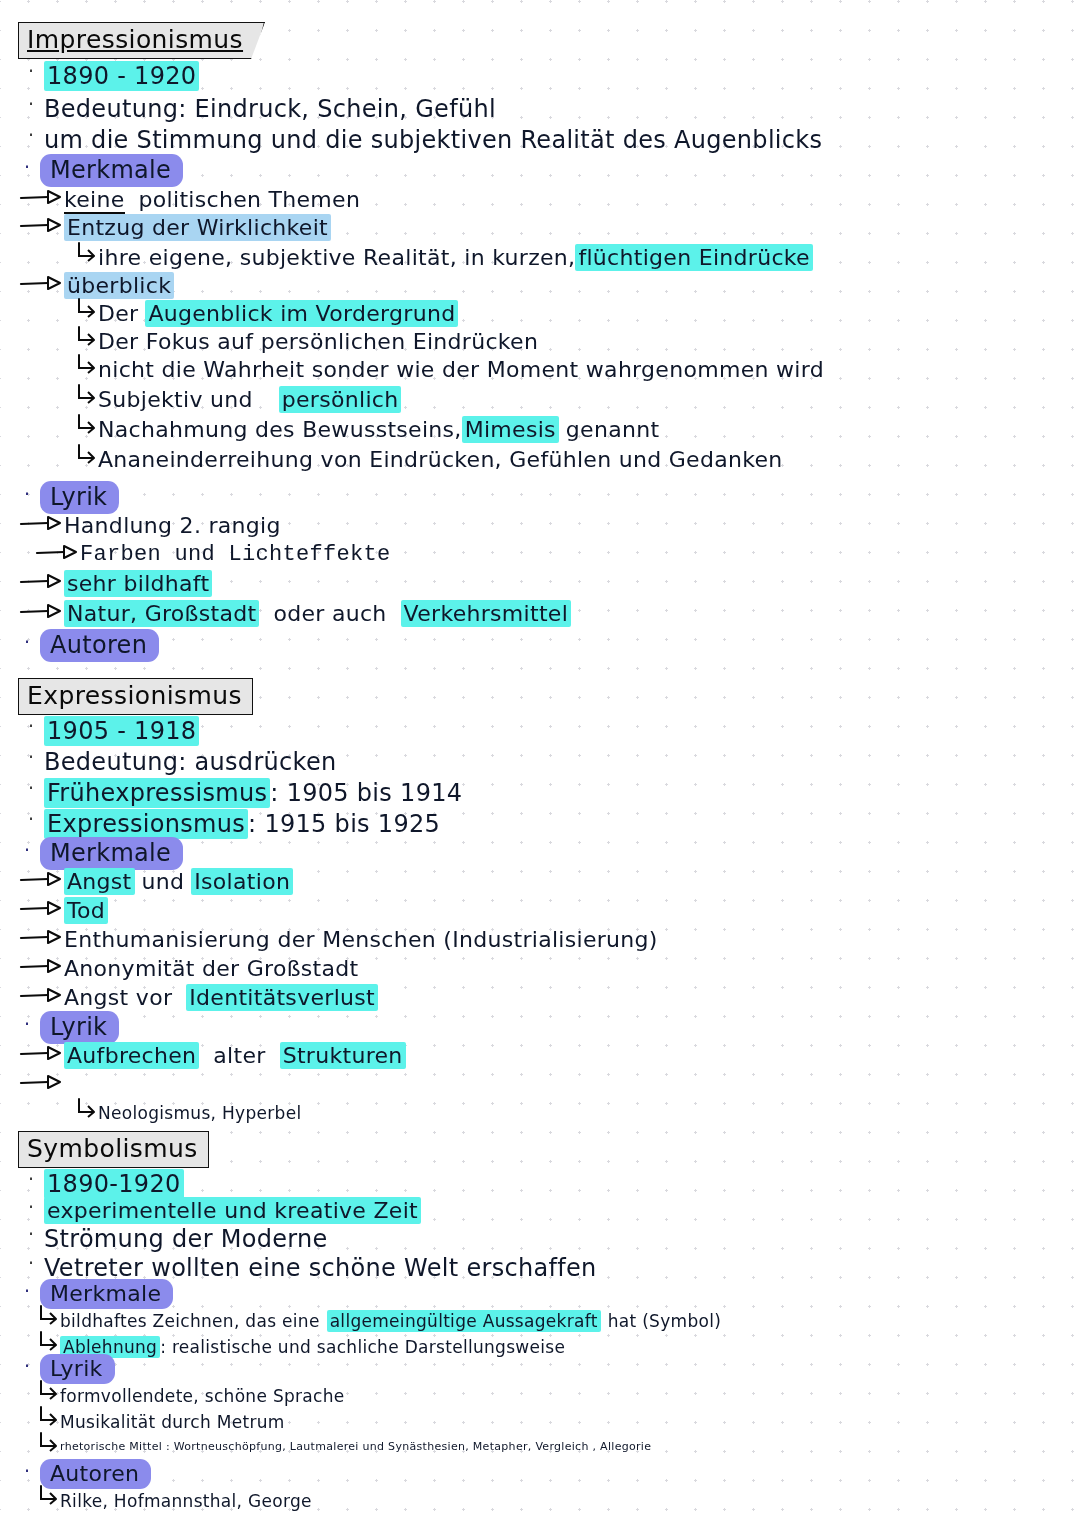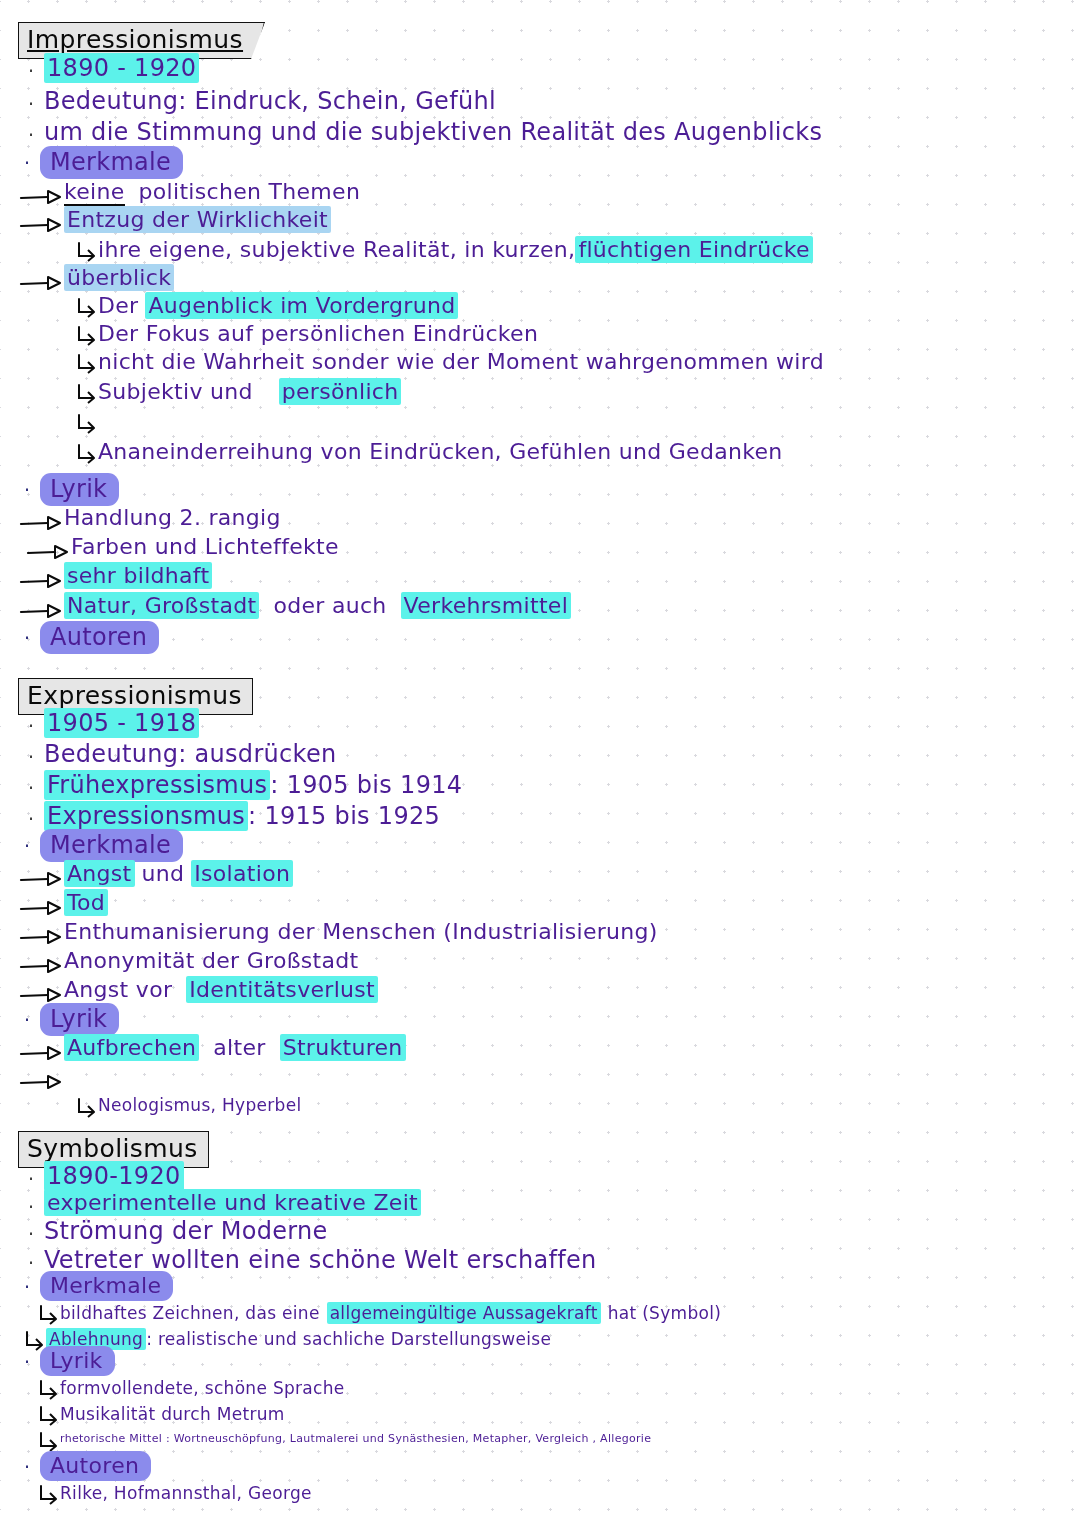--- a/index.html
+++ b/index.html
@@ -68,22 +68,23 @@
   .hook-marker{
     width:26px; flex:0 0 26px;
     position:relative; height:22px; margin-top:6px;
   }
   .hook-marker svg{position:absolute; left:2px; top:-4px;}
 
   
   .txt{
     font-size:22px;
     letter-spacing:.3px;
-    color:#4c1d95;
+    color:#0f172a;
     padding:1px 0 3px 0;
+    margin-top:8px;
   }
   .txt.big{font-size:24px;}
   .txt.sm{font-size:17px;}
   .txt.xs{font-size:11px;}
 
   .hl-cyan{
     background:#5cf2ea;
     border-radius:2px;
     padding:1px 3px;
     box-decoration-break:clone;
@@ -245,20 +246,21 @@
   </div>
 
   <div style="position:absolute; left:72px; top:410px;">
     <div class="line">
       <span class="hook-marker">
         <svg width="24" height="26" viewBox="0 0 24 26">
             <path d="M5 3 L5 16 L19 16" stroke="#0b0b0b" stroke-width="2" fill="none" stroke-linecap="round"></path>
             <path d="M14 10 L20 16 L14 21" stroke="#0b0b0b" stroke-width="2" fill="none" stroke-linejoin="round"></path>
           </svg>
       </span>
+      <span class="txt"><span>Nachahmung des Bewusstseins,</span><span class="hl-cyan">Mimesis</span><span class="gap-s"></span><span>genannt</span></span>
     </div>
   </div>
 
   <div style="position:absolute; left:72px; top:440px;">
     <div class="line">
       <span class="hook-marker">
         <svg width="24" height="26" viewBox="0 0 24 26">
             <path d="M5 3 L5 16 L19 16" stroke="#0b0b0b" stroke-width="2" fill="none" stroke-linecap="round"></path>
             <path d="M14 10 L20 16 L14 21" stroke="#0b0b0b" stroke-width="2" fill="none" stroke-linejoin="round"></path>
           </svg>
@@ -279,21 +281,21 @@
       <span class="arrow-marker">
         <svg width="46" height="22" viewBox="0 0 46 22">
             <path d="M3 12 L30 11" stroke="#0b0b0b" stroke-width="2.2" fill="none" stroke-linecap="round"></path>
             <path d="M30 5 L42 11 L30 17 Z" stroke="#0b0b0b" stroke-width="2" fill="none" stroke-linejoin="round"></path>
           </svg>
       </span>
       <span class="txt">Handlung 2. rangig</span>
     </div>
   </div>
 
-  <div style="position:absolute; left:21px; top:535px;">
+  <div style="position:absolute; left:30px; top:535px;font-family:Liberation Mono, monospace;">
     <div class="line">
       <span class="arrow-marker">
         <svg width="46" height="22" viewBox="0 0 46 22">
             <path d="M3 12 L30 11" stroke="#0b0b0b" stroke-width="2.2" fill="none" stroke-linecap="round"></path>
             <path d="M30 5 L42 11 L30 17 Z" stroke="#0b0b0b" stroke-width="2" fill="none" stroke-linejoin="round"></path>
           </svg>
       </span>
       <span class="txt">Farben und Lichteffekte</span>
     </div>
   </div>
@@ -515,21 +517,21 @@
       <span class="hook-marker">
         <svg width="24" height="26" viewBox="0 0 24 26">
             <path d="M5 3 L5 16 L19 16" stroke="#0b0b0b" stroke-width="2" fill="none" stroke-linecap="round"></path>
             <path d="M14 10 L20 16 L14 21" stroke="#0b0b0b" stroke-width="2" fill="none" stroke-linejoin="round"></path>
           </svg>
       </span>
       <span class="txt sm" style="padding-top:4px;"><span>bildhaftes Zeichnen, das eine</span><span class="gap-s"></span><span class="hl-cyan">allgemeingültige Aussagekraft</span><span class="gap-s"></span><span>hat  (Symbol)</span></span>
     </div>
   </div>
 
-  <div style="position:absolute; left:20px; top:1327px;text-align:right;">
+  <div style="position:absolute; left:34px; top:1327px;text-align:right;">
     <div class="line">
       <span class="hook-marker">
         <svg width="24" height="26" viewBox="0 0 24 26">
             <path d="M5 3 L5 16 L19 16" stroke="#0b0b0b" stroke-width="2" fill="none" stroke-linecap="round"></path>
             <path d="M14 10 L20 16 L14 21" stroke="#0b0b0b" stroke-width="2" fill="none" stroke-linejoin="round"></path>
           </svg>
       </span>
       <span class="txt sm" style="padding-top:4px;"><span class="hl-cyan">Ablehnung</span><span>: realistische und sachliche Darstellungsweise</span></span>
     </div>
   </div>

